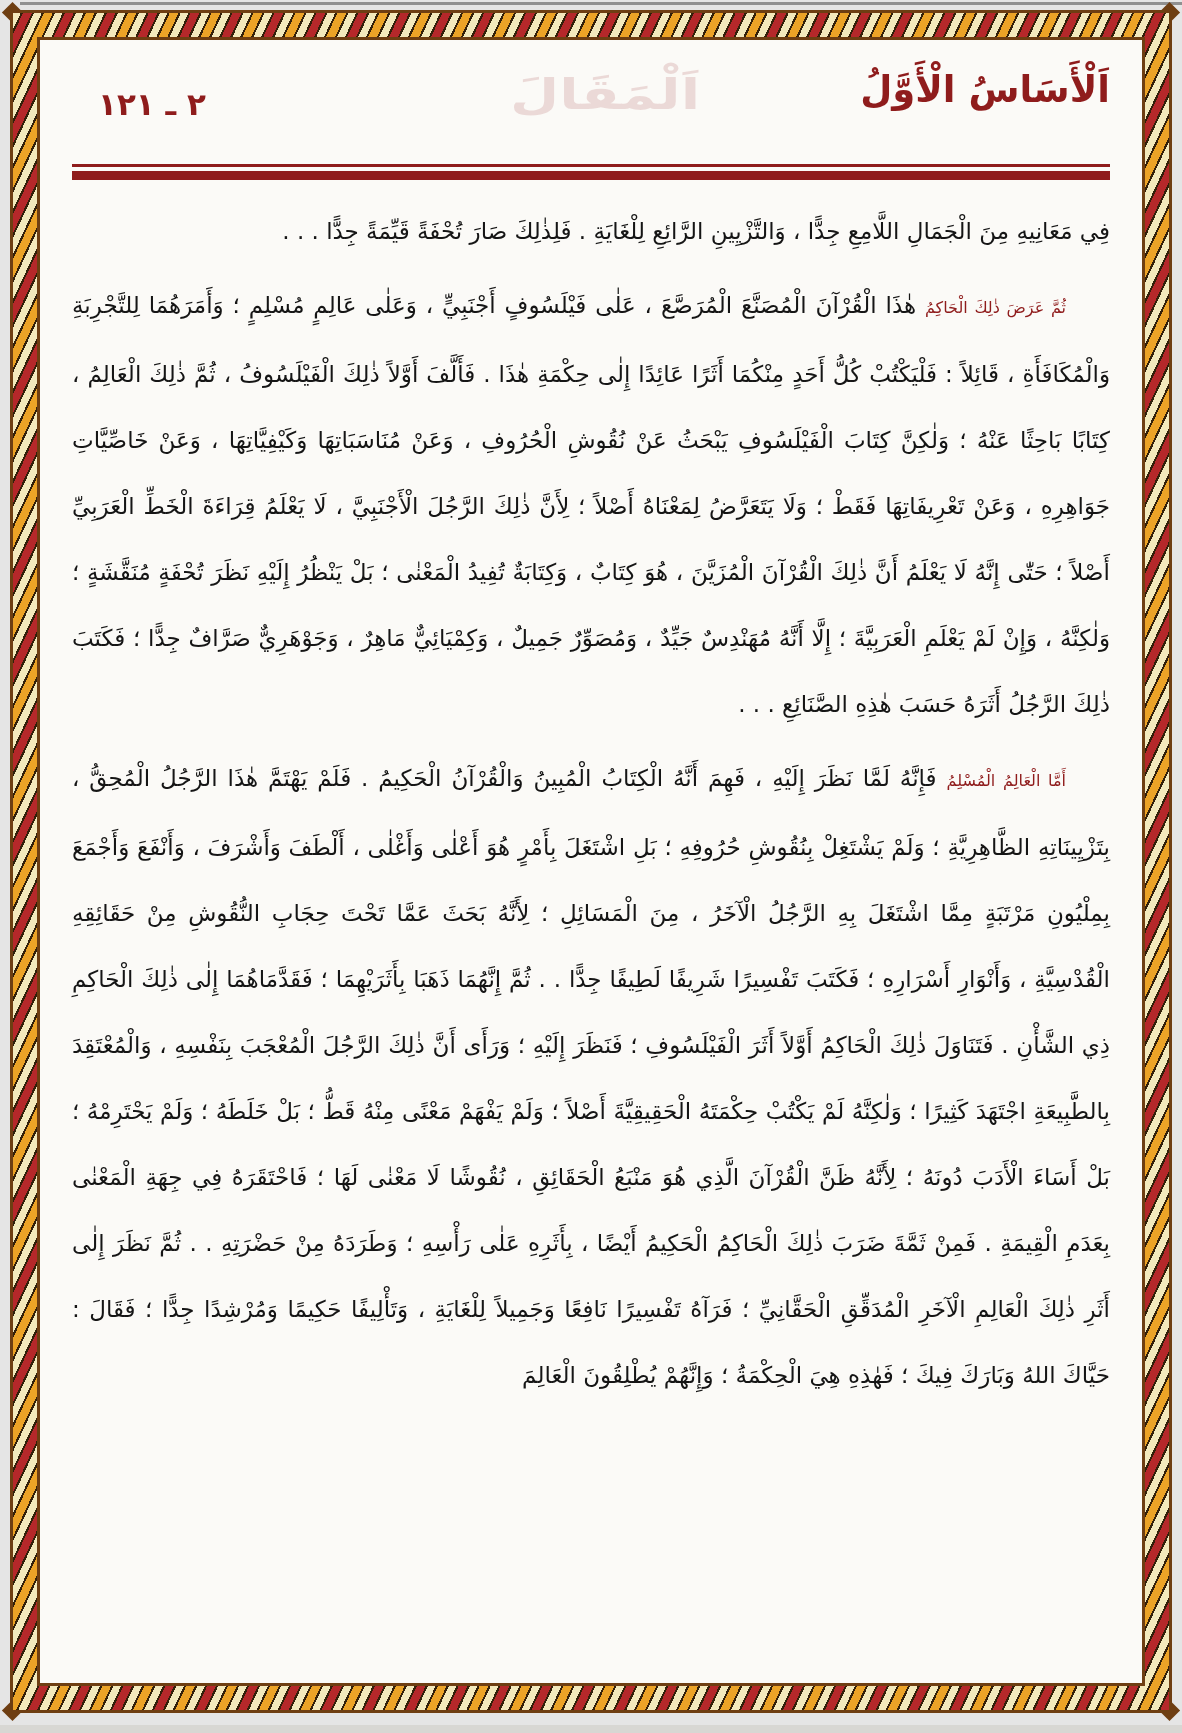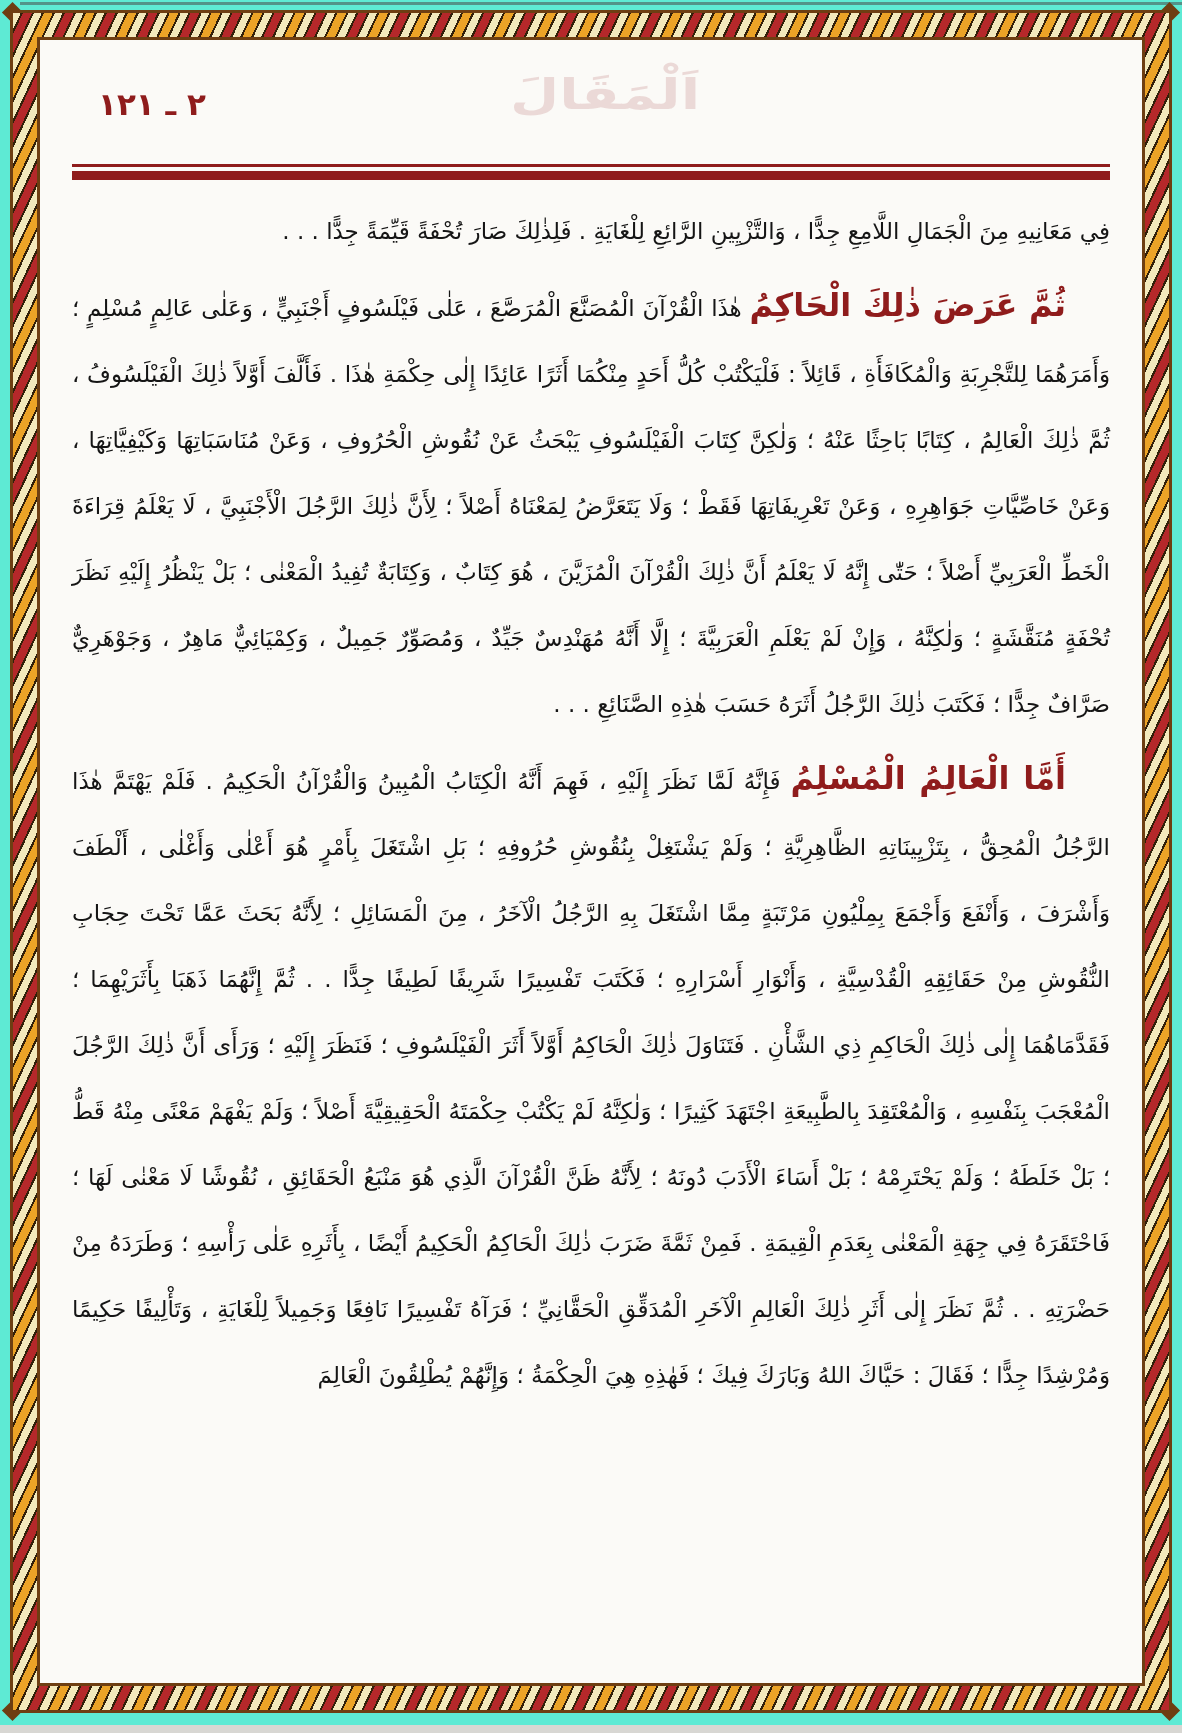--- a/index.html
+++ b/index.html
@@ -1,20 +1,20 @@
 <!DOCTYPE html>
 <html lang="ar" dir="rtl"><head>
 <meta charset="utf-8">
 <style>
   html,body{margin:0;padding:0}
   body{
     width:1182px;height:1733px;background:#ffffff;
     font-family:"DejaVu Sans",sans-serif;
   }
-  .page{position:relative;width:1182px;height:1733px;overflow:hidden;background:#5eead4}
+  .page{position:relative;width:1182px;height:1733px;overflow:hidden;background:#e5e5e5}
 
   
   .edge-top{position:absolute;top:2px;left:20px;right:0;height:3px;background:#4a4a4a;opacity:.55}
   .edge-bottom{position:absolute;bottom:0;left:0;right:0;height:8px;background:#d8d7d3}
 
   
   .frame{position:absolute;left:10px;top:10px;right:10px;bottom:20px}
   .thorn{position:absolute;width:15px;height:15px;background:#6e3e12;transform:rotate(45deg)}
   .thorn.tl{left:-5px;top:-5px}.thorn.tr{right:-5px;top:-5px}
   .thorn.bl{left:-5px;bottom:-5px}.thorn.br{right:-5px;bottom:-5px}
@@ -43,21 +43,21 @@
   .divider{margin-top:8px}
   .divider .thin{height:3px;background:#8f1c1c}
   .divider .thick{height:9px;background:#8f1c1c;margin-top:4px}
 
   .bodytext{
     direction:rtl;text-align:justify;text-justify:inter-word;
     margin-top:18px;font-size:23px;line-height:66px;color:#151515;
   }
   .para{margin:0 0 8px 0}
   .para.indent{text-indent:44px}
-  .lead{color:#8f1c1c;font-weight:bold;font-size:32px}
+  .lead{color:#8f1c1c;font-weight:normal;font-size:16px}
 </style>
 </head>
 <body>
 
 <div class="page">
 
   <div class="edge-top"></div>
 
   <div class="frame">
     <div class="thorn tl"></div>
@@ -67,20 +67,21 @@
     <div class="band"></div>
     <div class="inner"></div>
   </div>
 
   <div class="content">
 
     <div class="header">
       <div class="page-ref">٢ ـ ١٢١</div>
       <div class="title-wrap">
         <div class="ghost">اَلْمَقَالَ</div>
+        <h1 class="title">اَلْأَسَاسُ الْأَوَّلُ</h1>
       </div>
     </div>
 
     <div class="divider">
       <div class="thin"></div>
       <div class="thick"></div>
     </div>
 
     <main class="bodytext">
       <p class="para"><span>فِي مَعَانِيهِ مِنَ الْجَمَالِ اللَّامِعِ جِدًّا ، وَالتَّزْيِينِ الرَّائِعِ لِلْغَايَةِ . فَلِذٰلِكَ صَارَ تُحْفَةً قَيِّمَةً جِدًّا . . .</span></p>

